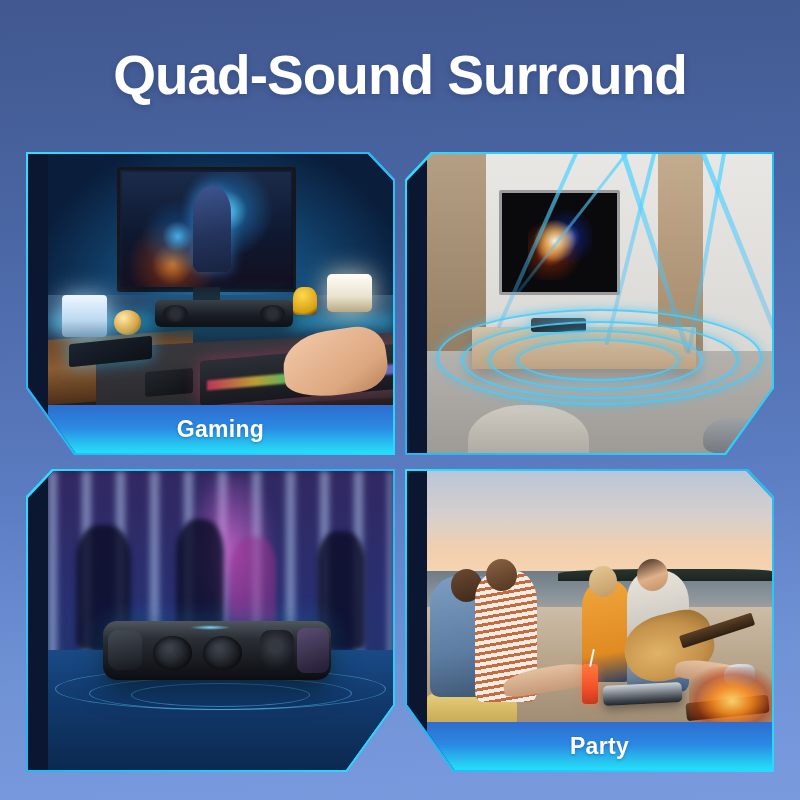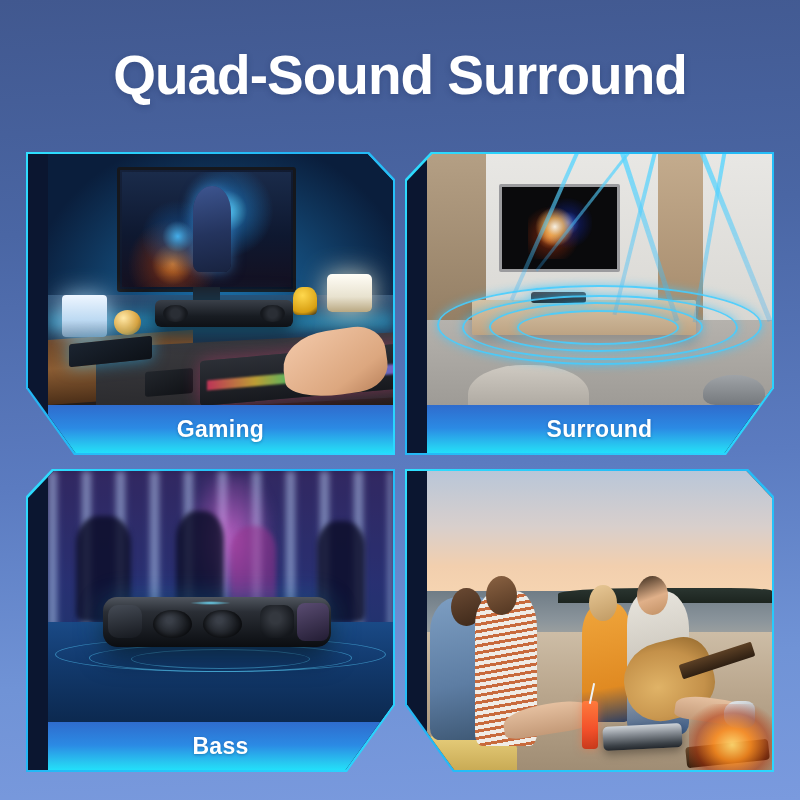--- a/index.html
+++ b/index.html
@@ -308,23 +308,20 @@
         <div class="s-beam s-b2"></div>
         <div class="s-beam s-b3"></div>
         <div class="s-beam s-b4"></div>
         <div class="s-beam s-b5"></div>
         <div class="s-beam s-b6"></div>
         <div class="s-ring s-r1"></div>
         <div class="s-ring s-r2"></div>
         <div class="s-ring s-r3"></div>
         <div class="s-ring s-r4"></div>
       </div>
-      <div class="label-band">
-        <span class="label-text">Surround</span>
-      </div>
     </div>
   </div>
 
   <div class="card c3">
     <div class="card-frame"></div>
     <div class="card-inner">
       <div class="photo">
         <div class="b-bg"></div>
         <div class="b-bars"></div>
         <div class="b-pink"></div>
@@ -337,23 +334,20 @@
         <div class="b-ripple b-rp2"></div>
         <div class="b-ripple b-rp3"></div>
         <div class="b-spk">
           <div class="b-pad b-pad1"></div>
           <div class="b-drv b-d1"></div>
           <div class="b-drv b-d2"></div>
           <div class="b-pad b-pad2"></div>
           <div class="b-cap"></div>
           <div class="b-led"></div>
         </div>
-      </div>
-      <div class="label-band">
-        <span class="label-text">Bass</span>
       </div>
     </div>
   </div>
 
   <div class="card c4">
     <div class="card-frame"></div>
     <div class="card-inner">
       <div class="photo">
         <div class="p-sky"></div>
         <div class="p-sea"></div>
@@ -372,16 +366,19 @@
         <div class="p-guitar"></div>
         <div class="p-neck"></div>
         <div class="p-leg2"></div>
         <div class="p-shoe"></div>
         <div class="p-bottle"></div>
         <div class="p-straw"></div>
         <div class="p-spk"></div>
         <div class="p-log"></div>
         <div class="p-fire"></div>
       </div>
+      <div class="label-band">
+        <span class="label-text">Party</span>
+      </div>
     </div>
   </div>
 
 </div>
 
 </body></html>

